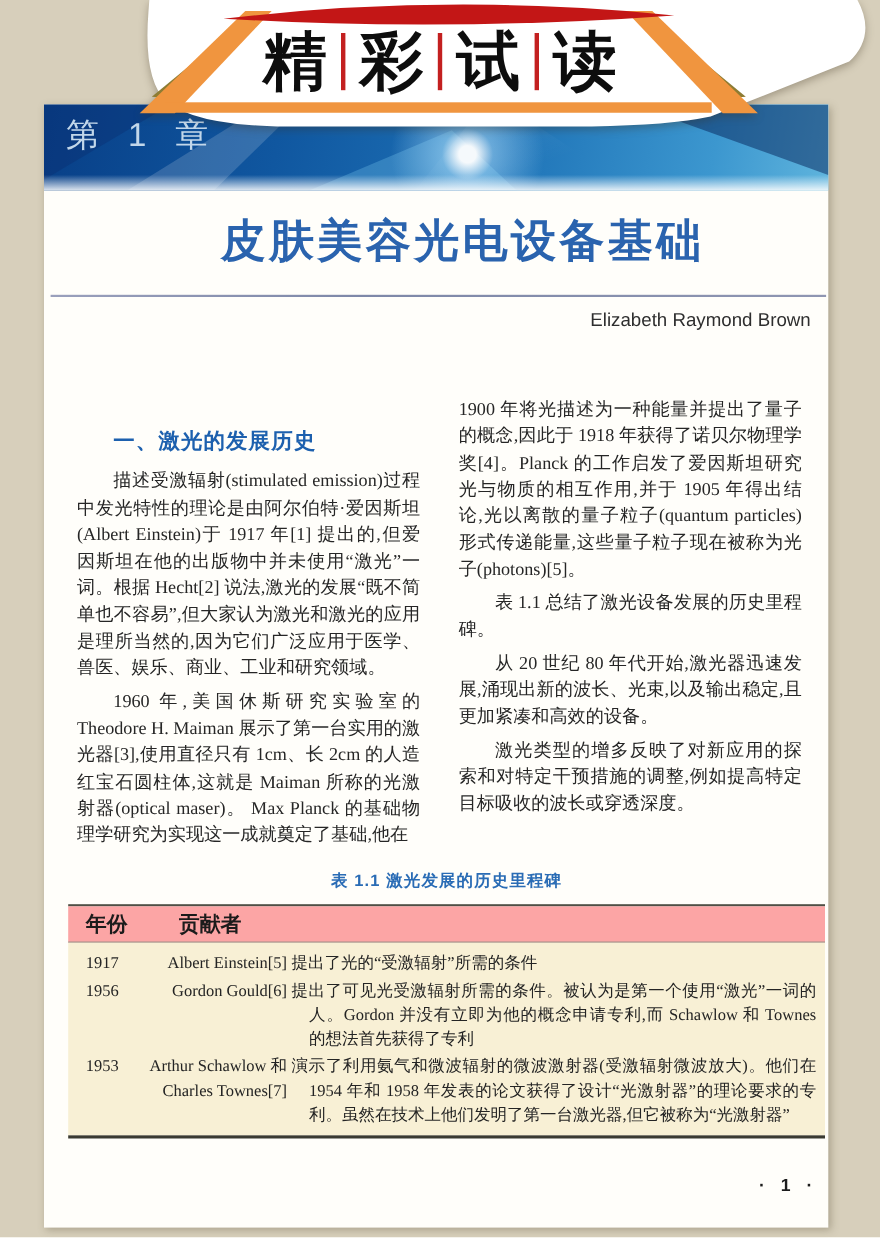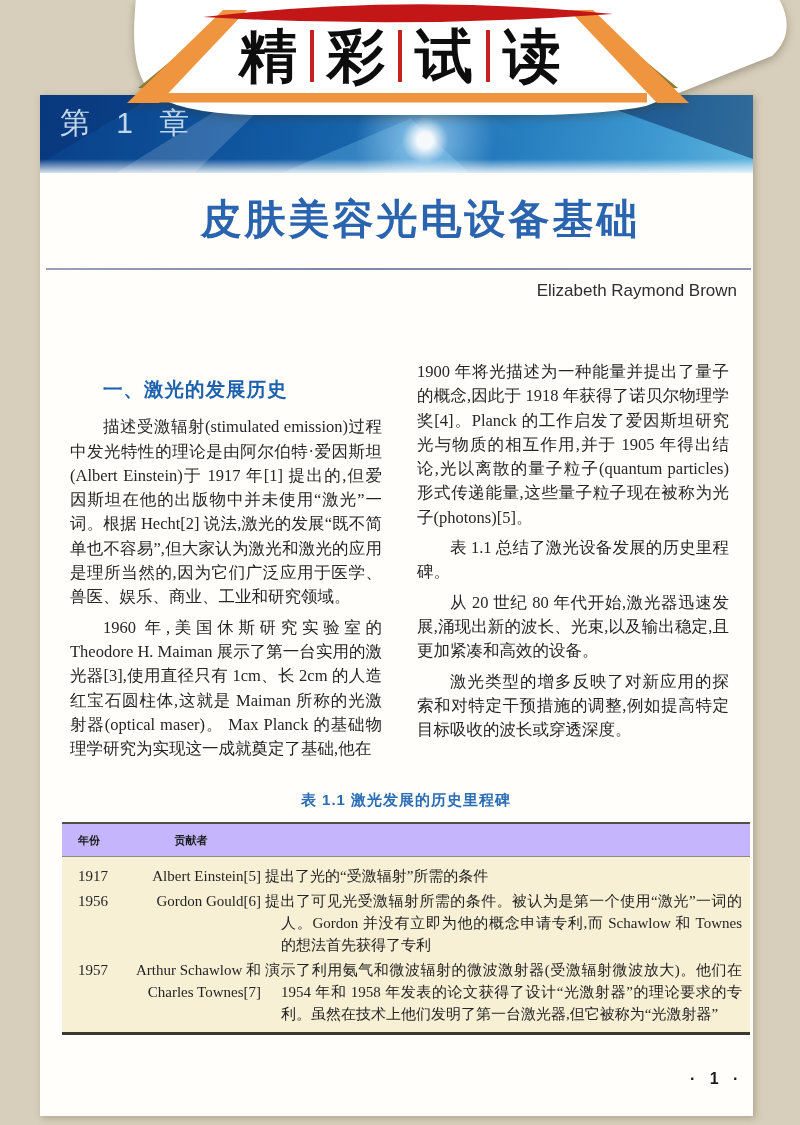--- a/index.html
+++ b/index.html
@@ -33,32 +33,32 @@
         font-size:41px;font-weight:bold;letter-spacing:3px;color:#2a63ae;margin-left:24px;}
   .divider{position:absolute;left:6px;right:2px;top:173px;height:2px;
         background:linear-gradient(90deg,#9aa0bc,#7e88a8 40%,#8f96b2);}
   .author{position:absolute;right:16px;top:186px;font-size:17px;color:#2e2e2e;
         font-family:"Liberation Sans",sans-serif;}
   
   .col{position:absolute;width:312px;font-family:"Liberation Serif","DejaVu Serif",serif;
        font-size:16.5px;line-height:24.3px;color:#262626;text-align:justify;}
   .col-left{left:30px;top:283px;}
   .col-right{left:377px;top:265px;}
-  .sec-heading{margin:1px 0 12px 33px;font-size:19.5px;font-weight:bold;color:#1d60ae;
-       font-family:Liberation Mono, monospace;letter-spacing:1px;}
+  .sec-heading{margin:11px 0 12px 33px;font-size:19.5px;font-weight:bold;color:#1d60ae;
+       font-family:Liberation Sans, sans-serif;letter-spacing:1px;}
   .col p{margin:0 0 6px 0;text-indent:2em;}
   .col p.noindent{text-indent:0;}
   
   .tbl-caption{position:absolute;left:22px;width:688px;top:696px;text-align:center;
        font-size:15px;font-weight:bold;color:#2a6cb5;letter-spacing:1px;}
   .tbl{position:absolute;left:22px;top:727px;width:688px;border-top:2px solid #4f4f45;
        border-bottom:3px solid #3a3a32;font-family:"Liberation Serif","DejaVu Serif",serif;}
-  .tbl-head{display:grid;grid-template-columns:55px 148px 1fr;background:#c4b5fd;
+  .tbl-head{display:grid;grid-template-columns:55px 148px 1fr;background:#fca5a5;
        height:32px;align-items:center;border-bottom:1px solid #8a8a80;
-       font-size:11px;font-weight:bold;color:#1b1b1b;}
+       font-size:19px;font-weight:bold;color:#1b1b1b;}
   .tbl-head .h1{padding-left:16px;}
   .tbl-head .h2,.tbl-head .h3{text-align:center;}
   .tbl-body{background:#f8f0d5;padding:5px 0 7px 0;}
   .tbl-row{display:grid;grid-template-columns:55px 148px 1fr;font-size:15px;
        line-height:22px;color:#242424;margin-top:3px;}
   .tbl-row .year{padding-left:16px;}
   .tbl-row .contributor{text-align:right;padding:0 4px;}
   .tbl-row .contribution{padding-left:16px;text-indent:-16px;padding-right:8px;text-align:justify;}
   
   .page-num{position:absolute;left:650px;top:975px;font-size:16px;font-weight:bold;
@@ -113,21 +113,21 @@
           <div class="year">1917</div>
           <div class="contributor">Albert Einstein[5]</div>
           <div class="contribution">提出了光的“受激辐射”所需的条件</div>
         </div>
         <div class="tbl-row">
           <div class="year">1956</div>
           <div class="contributor">Gordon Gould[6]</div>
           <div class="contribution">提出了可见光受激辐射所需的条件。被认为是第一个使用“激光”一词的人。Gordon 并没有立即为他的概念申请专利,而 Schawlow 和 Townes 的想法首先获得了专利</div>
         </div>
         <div class="tbl-row">
-          <div class="year">1957</div>
+          <div class="year">1953</div>
           <div class="contributor">Arthur Schawlow 和 Charles Townes[7]</div>
           <div class="contribution">演示了利用氨气和微波辐射的微波激射器(受激辐射微波放大)。他们在 1954 年和 1958 年发表的论文获得了设计“光激射器”的理论要求的专利。虽然在技术上他们发明了第一台激光器,但它被称为“光激射器”</div>
         </div>
       </div>
     </div>
 
     <div class="page-num">· 1 ·</div>
   </div>
 
   <svg class="banner-svg" width="800" height="175" viewBox="0 0 800 175">

